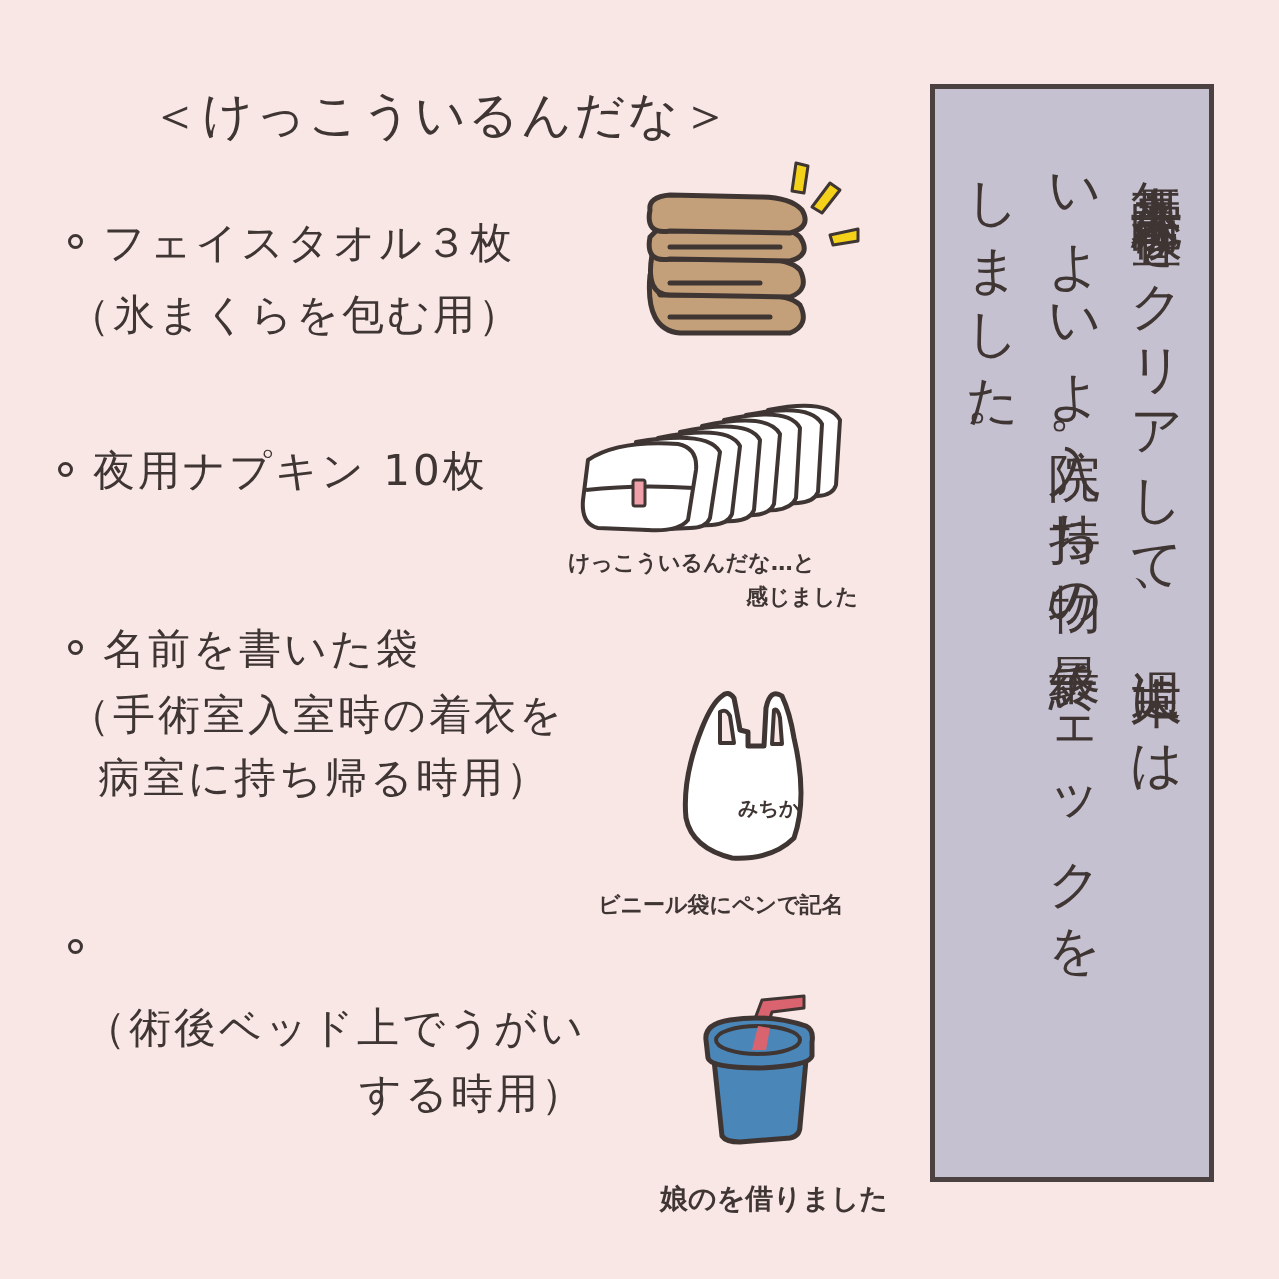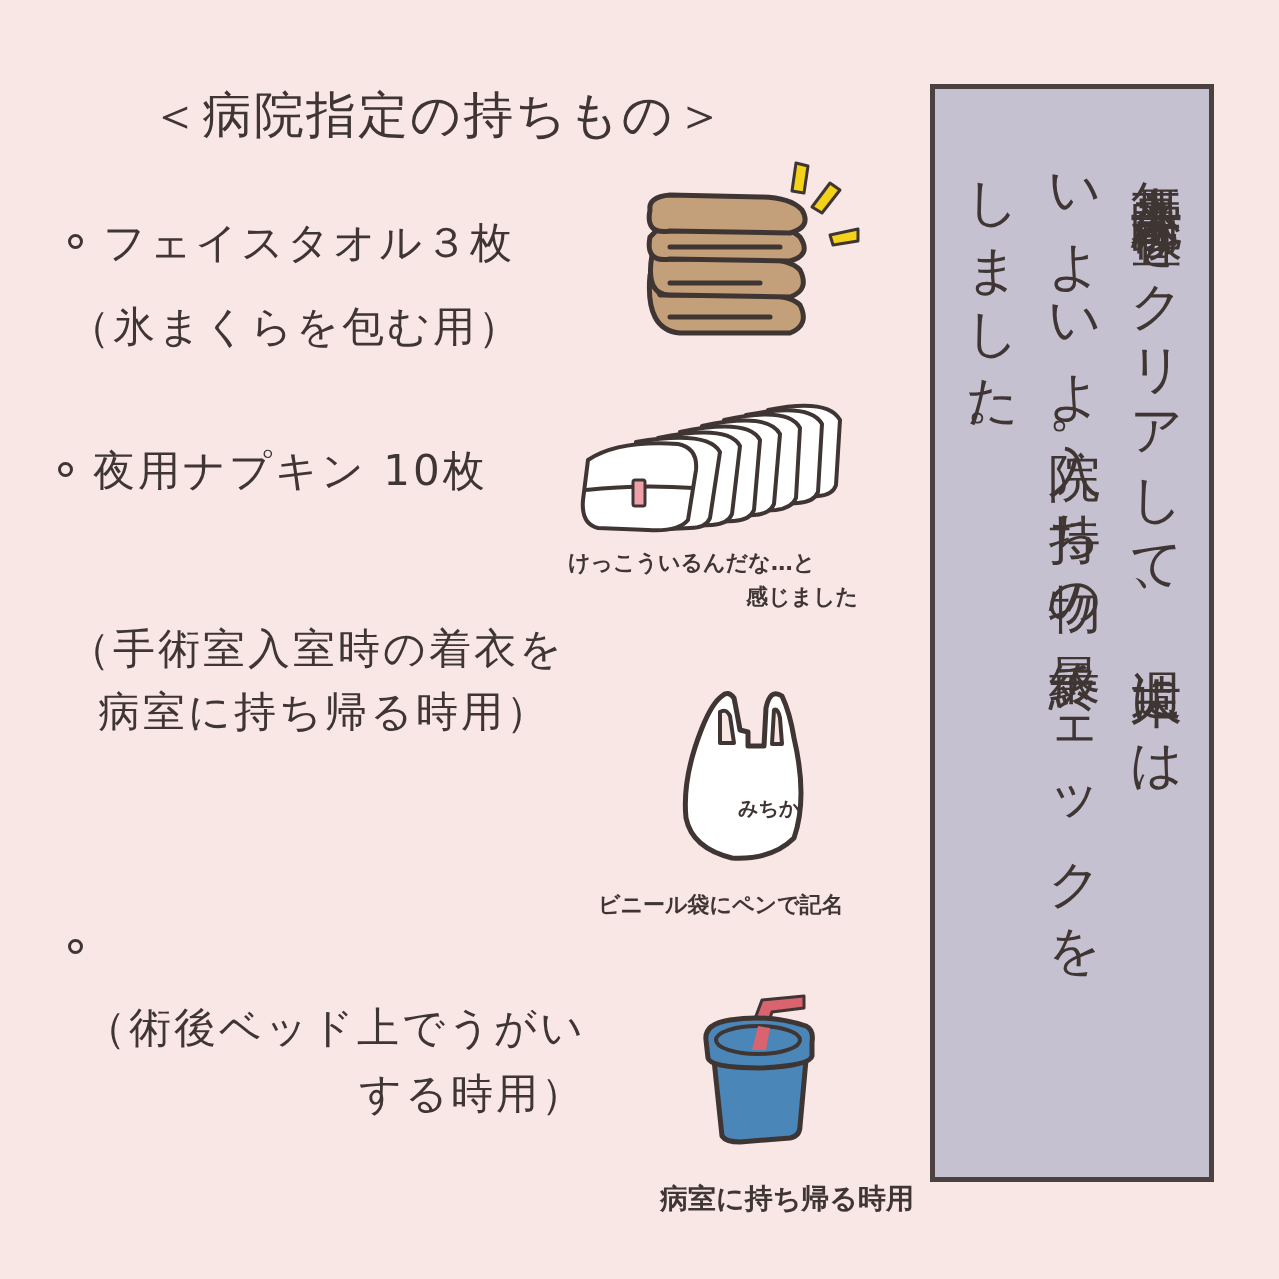--- a/index.html
+++ b/index.html
@@ -35,32 +35,33 @@
     .vcol {
       position: absolute; top: 50px;
       writing-mode: vertical-rl; font-size: 52px; letter-spacing: 6px; line-height: 1;
       color: #3f3634;
     }
     svg { position: absolute; overflow: visible; }
   </style>
 </head>
 <body>
 
-<div class="title">＜病院指定の持ちもの＞</div>
+<div class="title">＜けっこういるんだな＞</div>
 
 <div class="item-text" style="left:68px; top:210px;">
   <span class="line"><span class="bullet"></span><span>フェイスタオル３枚</span></span>
-  <span class="line" style="margin-top:18px;">（氷まくらを包む用）</span>
+  <span class="line" style="margin-top:6px;">（氷まくらを包む用）</span>
 </div>
 
 <div class="item-text" style="left:58px; top:438px;">
   <span class="line"><span class="bullet"></span><span>夜用ナプキン 10枚</span></span>
 </div>
 
 <div class="item-text" style="left:68px; top:616px;">
+  <span class="line"><span class="bullet"></span><span>名前を書いた袋</span></span>
   <span class="line" style="">（手術室入室時の着衣を</span>
   <span class="line indent">病室に持ち帰る時用）</span>
 </div>
 
 <div class="item-text" style="left:68px; top:915px;">
   <span class="line"><span class="bullet"></span></span>
   <span class="line" style="margin-top:14px; padding-left:16px;">（術後ベッド上でうがい</span>
   <span class="line indent2" style="padding-left:60px;">する時用）</span>
 </div>
 
@@ -108,19 +109,19 @@
 <div class="caption" style="left:738px; top:795px; font-size:20px;">みちか</div>
 <div class="caption" style="left:598px; top:890px;">ビニール袋にペンで記名</div>
 
 <svg style="left:700px; top:990px;" width="120" height="160" viewBox="0 0 120 160">
   <path d="M50 42 L62 10 L104 6 L104 18 L72 22 L64 46 Z" fill="#d9636e" stroke="#3f3634" stroke-width="3" stroke-linejoin="round"></path>
   <path d="M14 70 L22 146 Q26 152 40 152 L90 148 Q100 146 100 136 L106 70 Z" fill="#4a86b8" stroke="#3f3634" stroke-width="5" stroke-linejoin="round"></path>
   <path d="M6 50 Q4 34 30 30 Q70 24 106 36 Q114 40 112 52 L112 66 Q110 76 60 78 Q10 78 8 68 Z" fill="#4a86b8" stroke="#3f3634" stroke-width="5" stroke-linejoin="round"></path>
   <ellipse cx="58" cy="50" rx="42" ry="14" fill="#4a86b8" stroke="#3f3634" stroke-width="4"></ellipse>
   <path d="M52 60 L58 36 L70 38 L66 60 Z" fill="#d9636e" stroke="none"></path>
 </svg>
-<div class="caption" style="left:660px; top:1180px; font-size:28px;">病室に持ち帰る時用</div>
+<div class="caption" style="left:660px; top:1180px; font-size:28px;">娘のを借りました</div>
 
 <div class="panel">
   <div class="vcol" style="right:26px;">無事入院前検査をクリアして、週末には</div>
   <div class="vcol" style="right:108px; top:52px;">いよいよ入院。持ち物の最終チェックを</div>
   <div class="vcol" style="right:190px; top:56px;">しました。</div>
 </div>
 
 </body></html>

